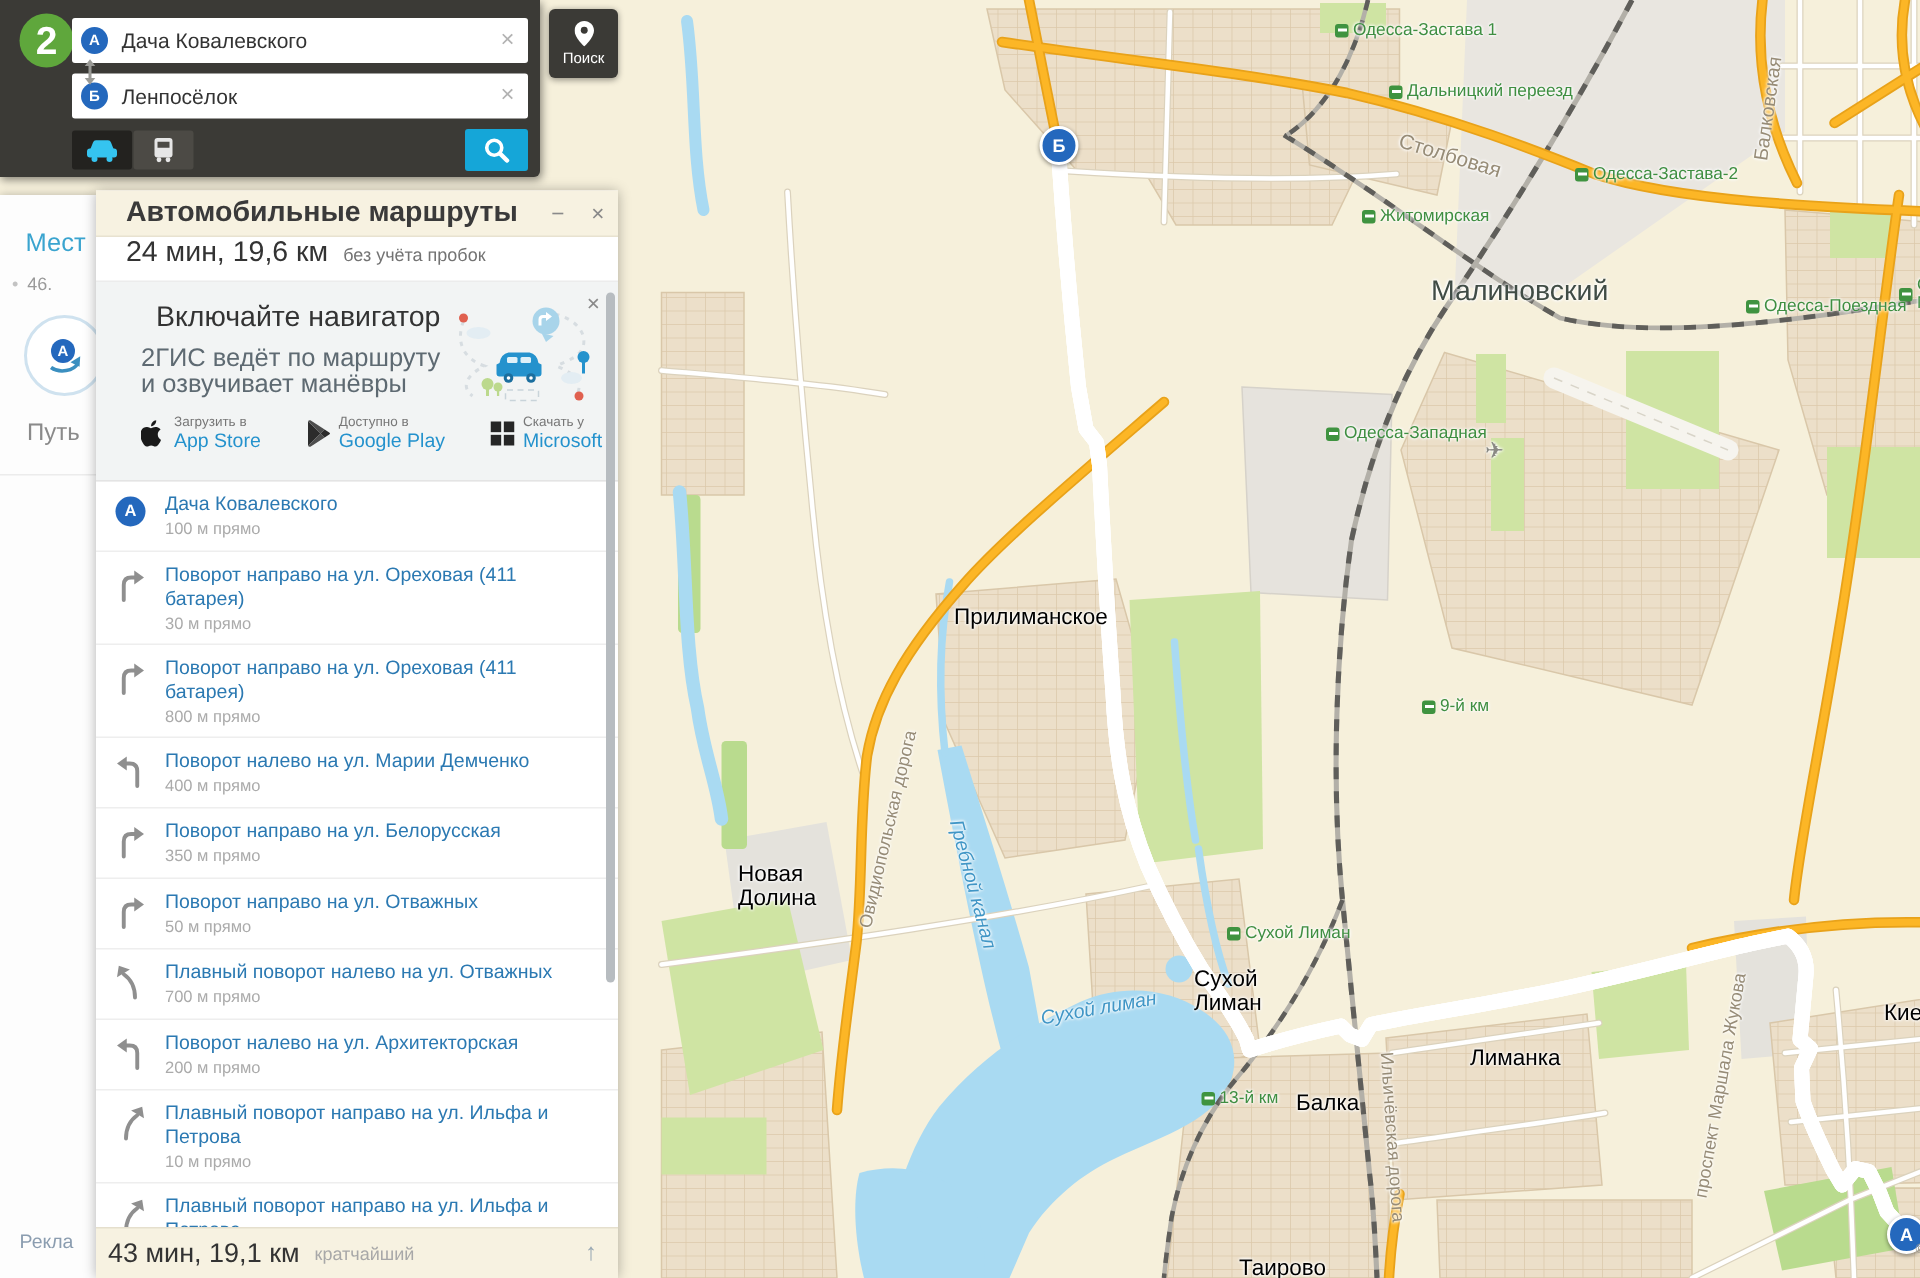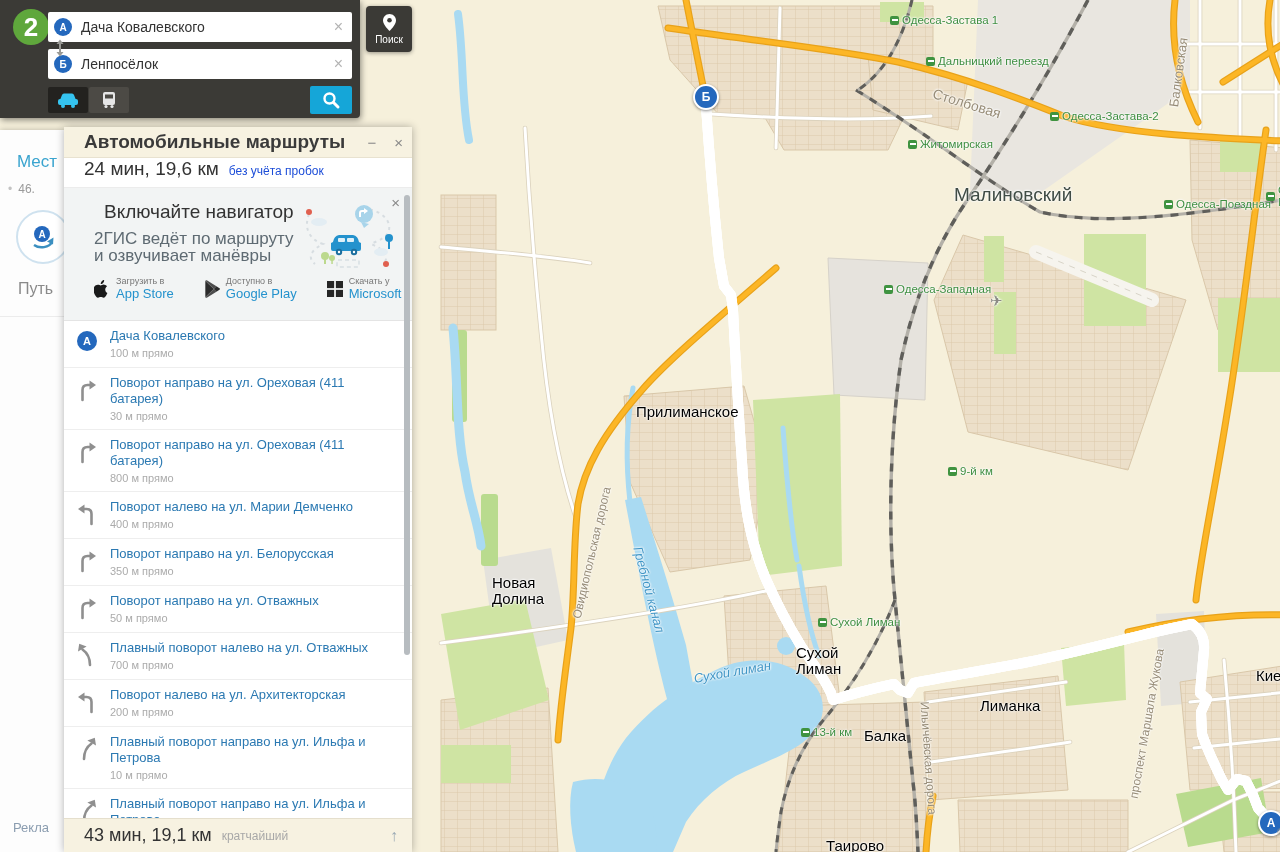--- a/index.html
+++ b/index.html
@@ -64,42 +64,42 @@
   
   #routes-panel{position:absolute;left:64px;top:127px;width:348px;bottom:0;background:#fff;
     z-index:2;box-shadow:0 0 8px rgba(0,0,0,.3);}
   #rp-header{height:30px;background:#f7f2e1;display:flex;align-items:center;
     border-bottom:1px solid #e8e2d0;}
   #rp-title{margin-left:20px;font-size:19px;font-weight:bold;color:#3a3a3a;flex:1;}
   .rp-winbtn{color:#8a8a8a;font-size:15px;padding:0 9px;cursor:pointer;}
   #rp-summary{height:29px;background:#fff;display:flex;align-items:baseline;
     border-bottom:1px solid #ececec;padding-left:20px;}
   #rp-summary .big{font-size:19px;color:#333;}
-  #rp-summary .note{font-size:12px;color:#1d4ed8;margin-left:10px;}
+  #rp-summary .note{font-size:12px;color:#737373;margin-left:10px;}
   #promo{position:relative;height:133px;background:#f2f4f4;border-bottom:1px solid #e4e4e4;
     padding:13px 0 0 30px;box-sizing:border-box;}
   #promo-title{font-size:19px;color:#333;margin-bottom:7px;margin-left:10px;}
   .promo-line{font-size:17px;color:#5e6a72;line-height:17px;}
   #promo-close{position:absolute;right:12px;top:6px;color:#8a8a8a;font-size:15px;cursor:pointer;}
   #promo-art{position:absolute;right:16px;top:12px;}
   #stores{display:flex;gap:30px;margin-top:12px;}
   .store{display:flex;align-items:center;gap:6px;}
   .store-ico svg{width:16px;height:18px;display:block;}
   .store-pre{display:block;font-size:9px;color:#777;}
   .store-name{display:block;font-size:13px;color:#2492cd;}
   #steps{}
   .step{display:flex;padding:7px 14px 7px 0;border-bottom:1px solid #eeeeee;min-height:32px;}
   .step-ico{width:46px;flex:0 0 auto;display:flex;justify-content:center;padding-top:2px;}
   .step-ico svg{width:22px;height:26px;}
   .step-a{width:20px;height:20px;border-radius:50%;background:#2468bd;color:#fff;font-size:11px;
     font-weight:bold;display:flex;align-items:center;justify-content:center;margin-top:1px;}
   .step-title{font-size:13px;color:#2b79b2;line-height:16px;}
   .step-dist{font-size:11px;color:#ababab;margin-top:3px;}
   #alt-route{position:absolute;left:0;right:0;bottom:0;height:33px;background:#f7f2e1;
-    border-top:1px solid #e5dfcd;display:flex;align-items:center;padding-left:20px;justify-content:flex-end;}
+    border-top:1px solid #e5dfcd;display:flex;align-items:center;padding-left:8px;justify-content:flex-end;}
   #alt-route .big{font-size:18px;color:#333;}
   #alt-route .note{font-size:12px;color:#a8a8a8;margin-left:10px;flex:1;}
   #alt-route .up{color:#9aa9b4;font-size:16px;margin-right:14px;}
   #rp-scroll{position:absolute;right:2px;top:68px;width:6px;height:460px;border-radius:3px;
     background:#b7bcc0;}
 </style>
 </head>
 <body>
 
 <div id="map">

